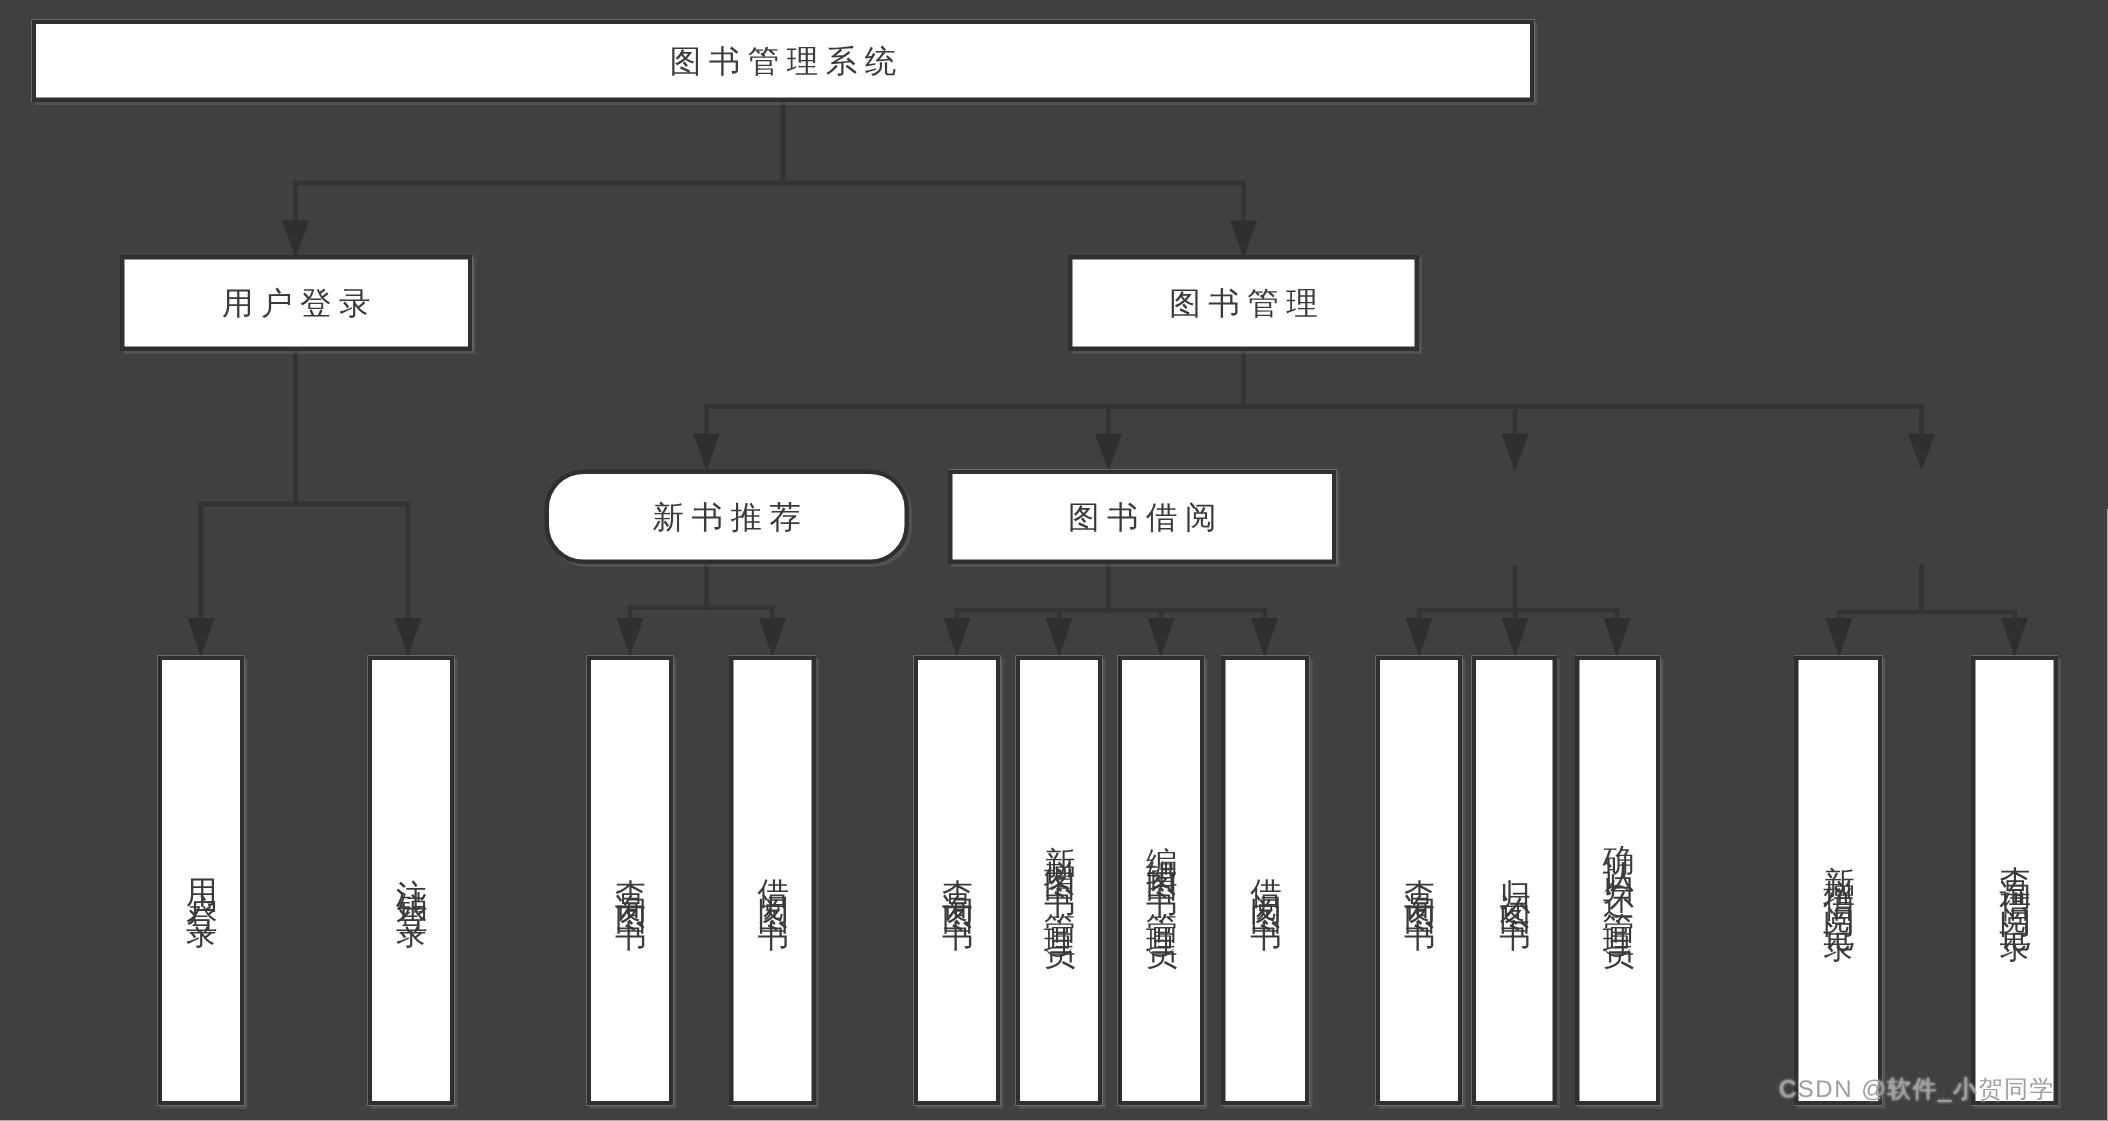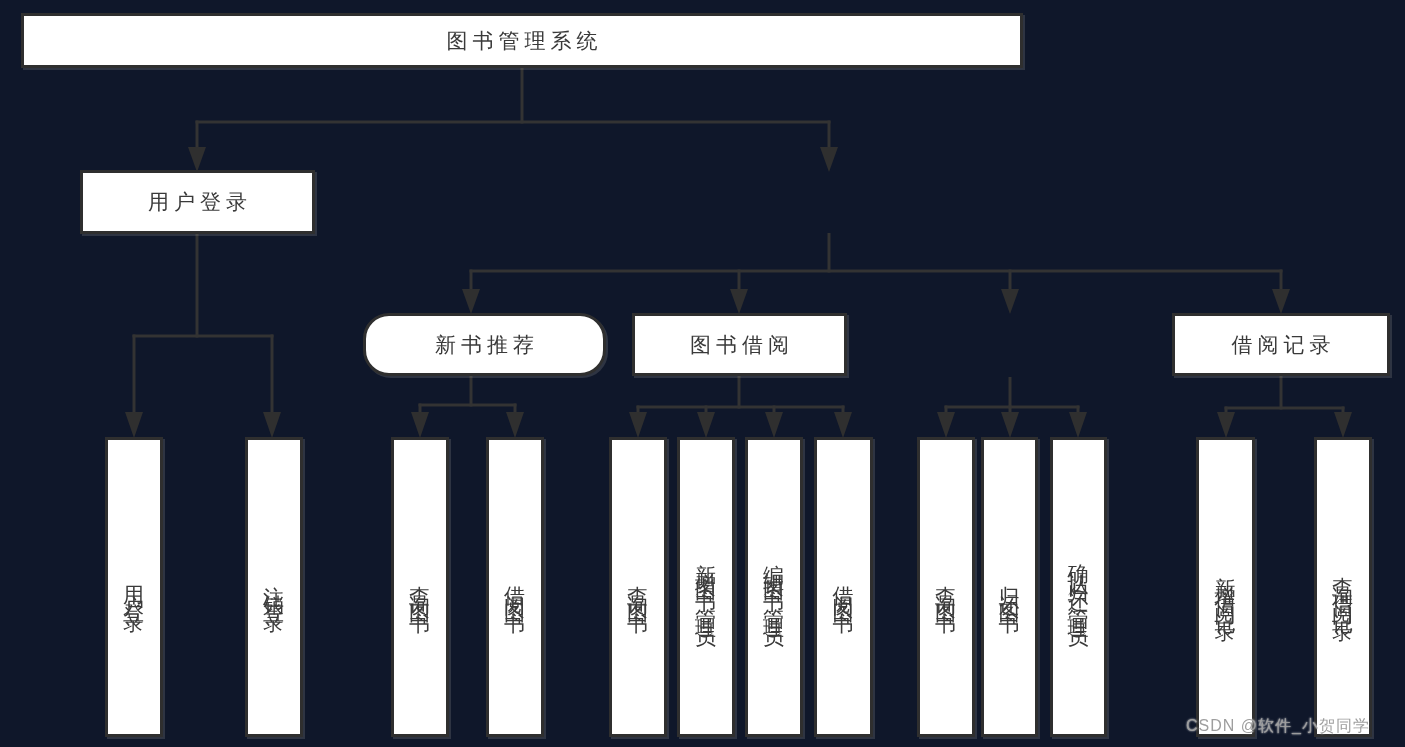--- a/index.html
+++ b/index.html
@@ -1,20 +1,20 @@
 <!DOCTYPE html>
 <html><head>
 <meta charset="utf-8">
 <style>
   html, body { margin: 0; padding: 0; background: #ffffff; }
   .canvas {
     position: relative;
     width: 1405px;
     height: 747px;
-    background: #0f172a;
+    background: #404040;
     font-family: "Liberation Sans", sans-serif;
     overflow: hidden;
   }
   svg.connectors {
     position: absolute; left: 0; top: 0; z-index: 1;
   }
   .box {
     position: absolute;
     box-sizing: border-box;
     background: #ffffff;
@@ -122,29 +122,29 @@
     </g>
   </svg>
 
   <div class="box hbox" style="left:21px; top:13px; width:1002px; height:55px;">
     <span class="lbl">图书管理系统</span>
   </div>
 
   <div class="box hbox" style="left:80px; top:170px; width:235px; height:64px;">
     <span class="lbl">用户登录</span>
   </div>
+  <div class="box hbox" style="left:712px; top:170px; width:234px; height:64px;">
+    <span class="lbl">图书管理</span>
+  </div>
 
   <div class="box hbox" style="left:363px; top:313px; width:243px; height:63px;border-radius:26px;">
     <span class="lbl">新书推荐</span>
   </div>
-  <div class="box hbox" style="left:632px; top:313px; width:215px; height:63px;">
+  <div class="box hbox" style="left:632px; top:313px; width:259px; height:63px;">
     <span class="lbl">图书借阅</span>
-  </div>
-  <div class="box hbox" style="left:1172px; top:313px; width:218px; height:63px;">
-    <span class="lbl">借阅记录</span>
   </div>
 
   <div class="box vbox" style="left:105px; top:437px; width:58px; height:300px;">
     <span class="vlbl">用户登录</span>
   </div>
   <div class="box vbox" style="left:245px; top:437px; width:58px; height:300px;">
     <span class="vlbl">注销登录</span>
   </div>
 
   <div class="box vbox" style="left:391px; top:437px; width:58px; height:300px;">

